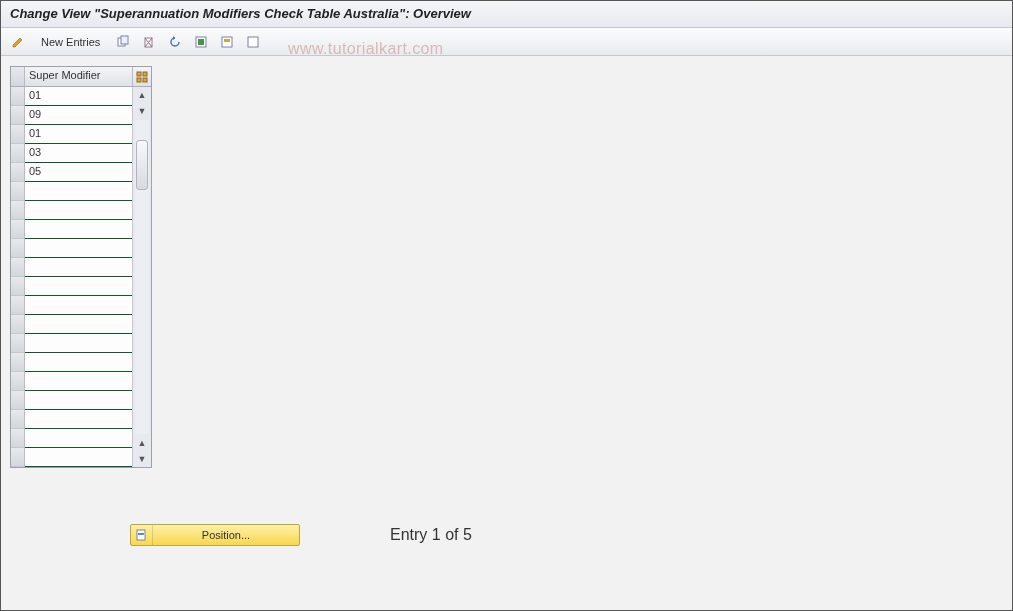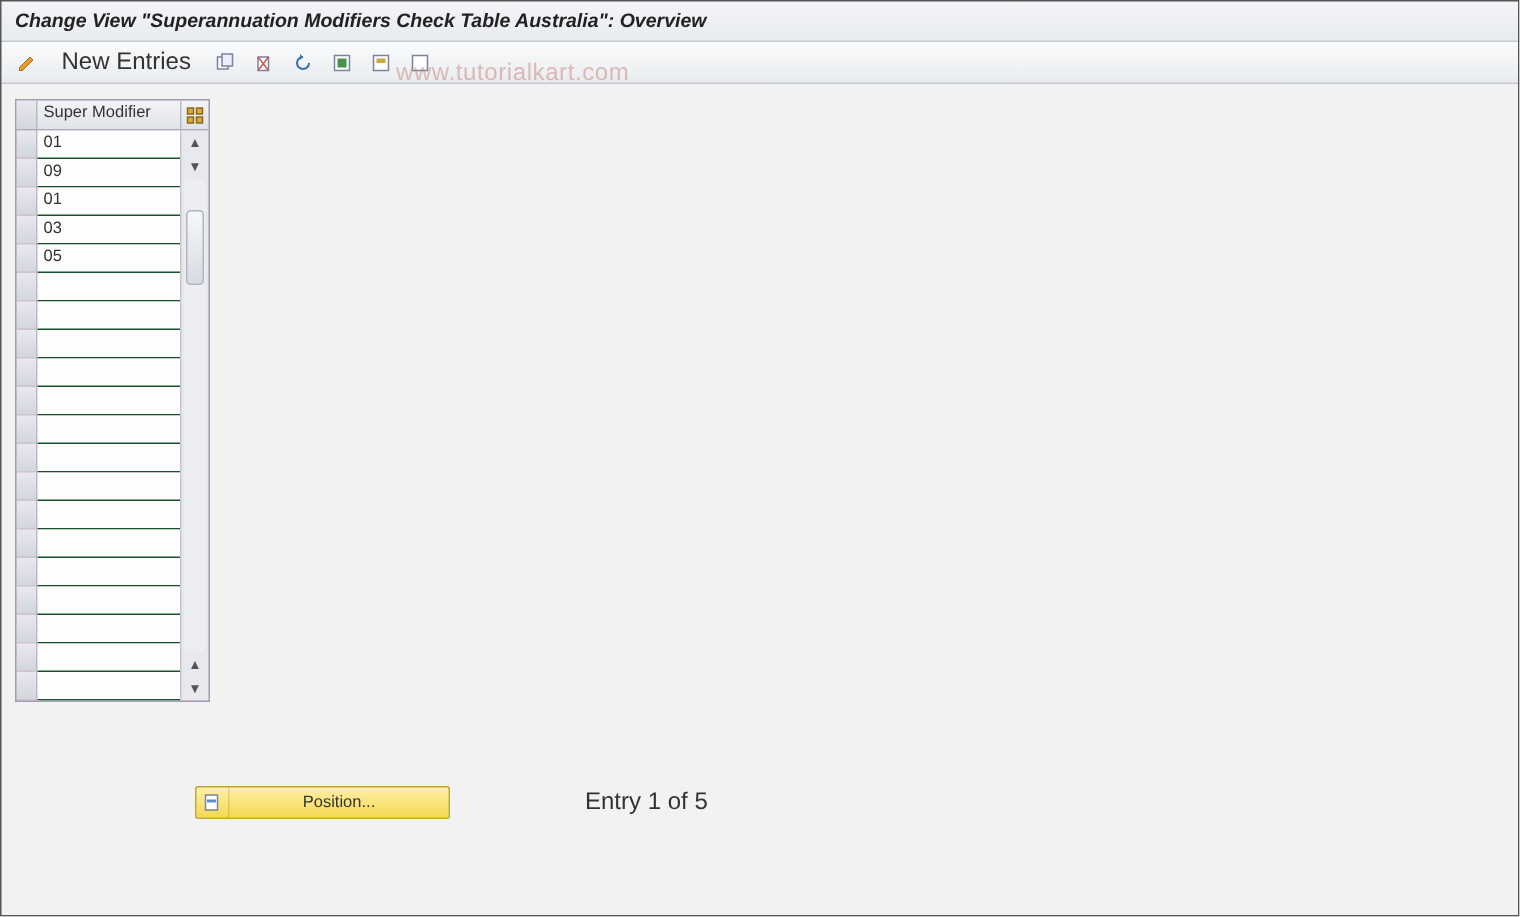--- a/index.html
+++ b/index.html
@@ -38,34 +38,34 @@
       height: 20px;
       border: 1px solid transparent;
       border-radius: 2px;
       cursor: pointer;
     }
     .toolbar .new-entries {
       display: inline-flex;
       align-items: center;
       height: 20px;
       padding: 0 6px;
-      font-size: 16px;
+      font-size: 11px;
       color: #333;
       cursor: pointer;
       border: 1px solid transparent;
       border-radius: 2px;
     }
     .content {
       padding: 10px;
     }
     .table-wrap {
       display: inline-block;
       border: 1px solid #9aa1b0;
-      background: #f9a8d4;
-      width: 130px;
+      background: #0369a1;
+      width: 142px;
       overflow: hidden;
       position: relative;
     }
     .table-head {
       display: flex;
       background: linear-gradient(#f3f4f6, #dfe2e7);
       border-bottom: 1px solid #a8adb8;
       height: 20px;
       align-items: stretch;
     }
@@ -190,21 +190,21 @@
       text-align: center;
       font-size: 11px;
       color: #333;
     }
     .entry-text {
       font-size: 16px;
       color: #333;
     }
     .watermark {
       position: absolute;
-      left: 264px;
+      left: 288px;
       top: 40px;
       font-size: 16px;
       color: rgba(200,130,120,0.5);
       font-family: Arial, sans-serif;
       letter-spacing: 0.4px;
       pointer-events:none;
     }
     .outer-border {
       position:absolute;
       inset:0;

